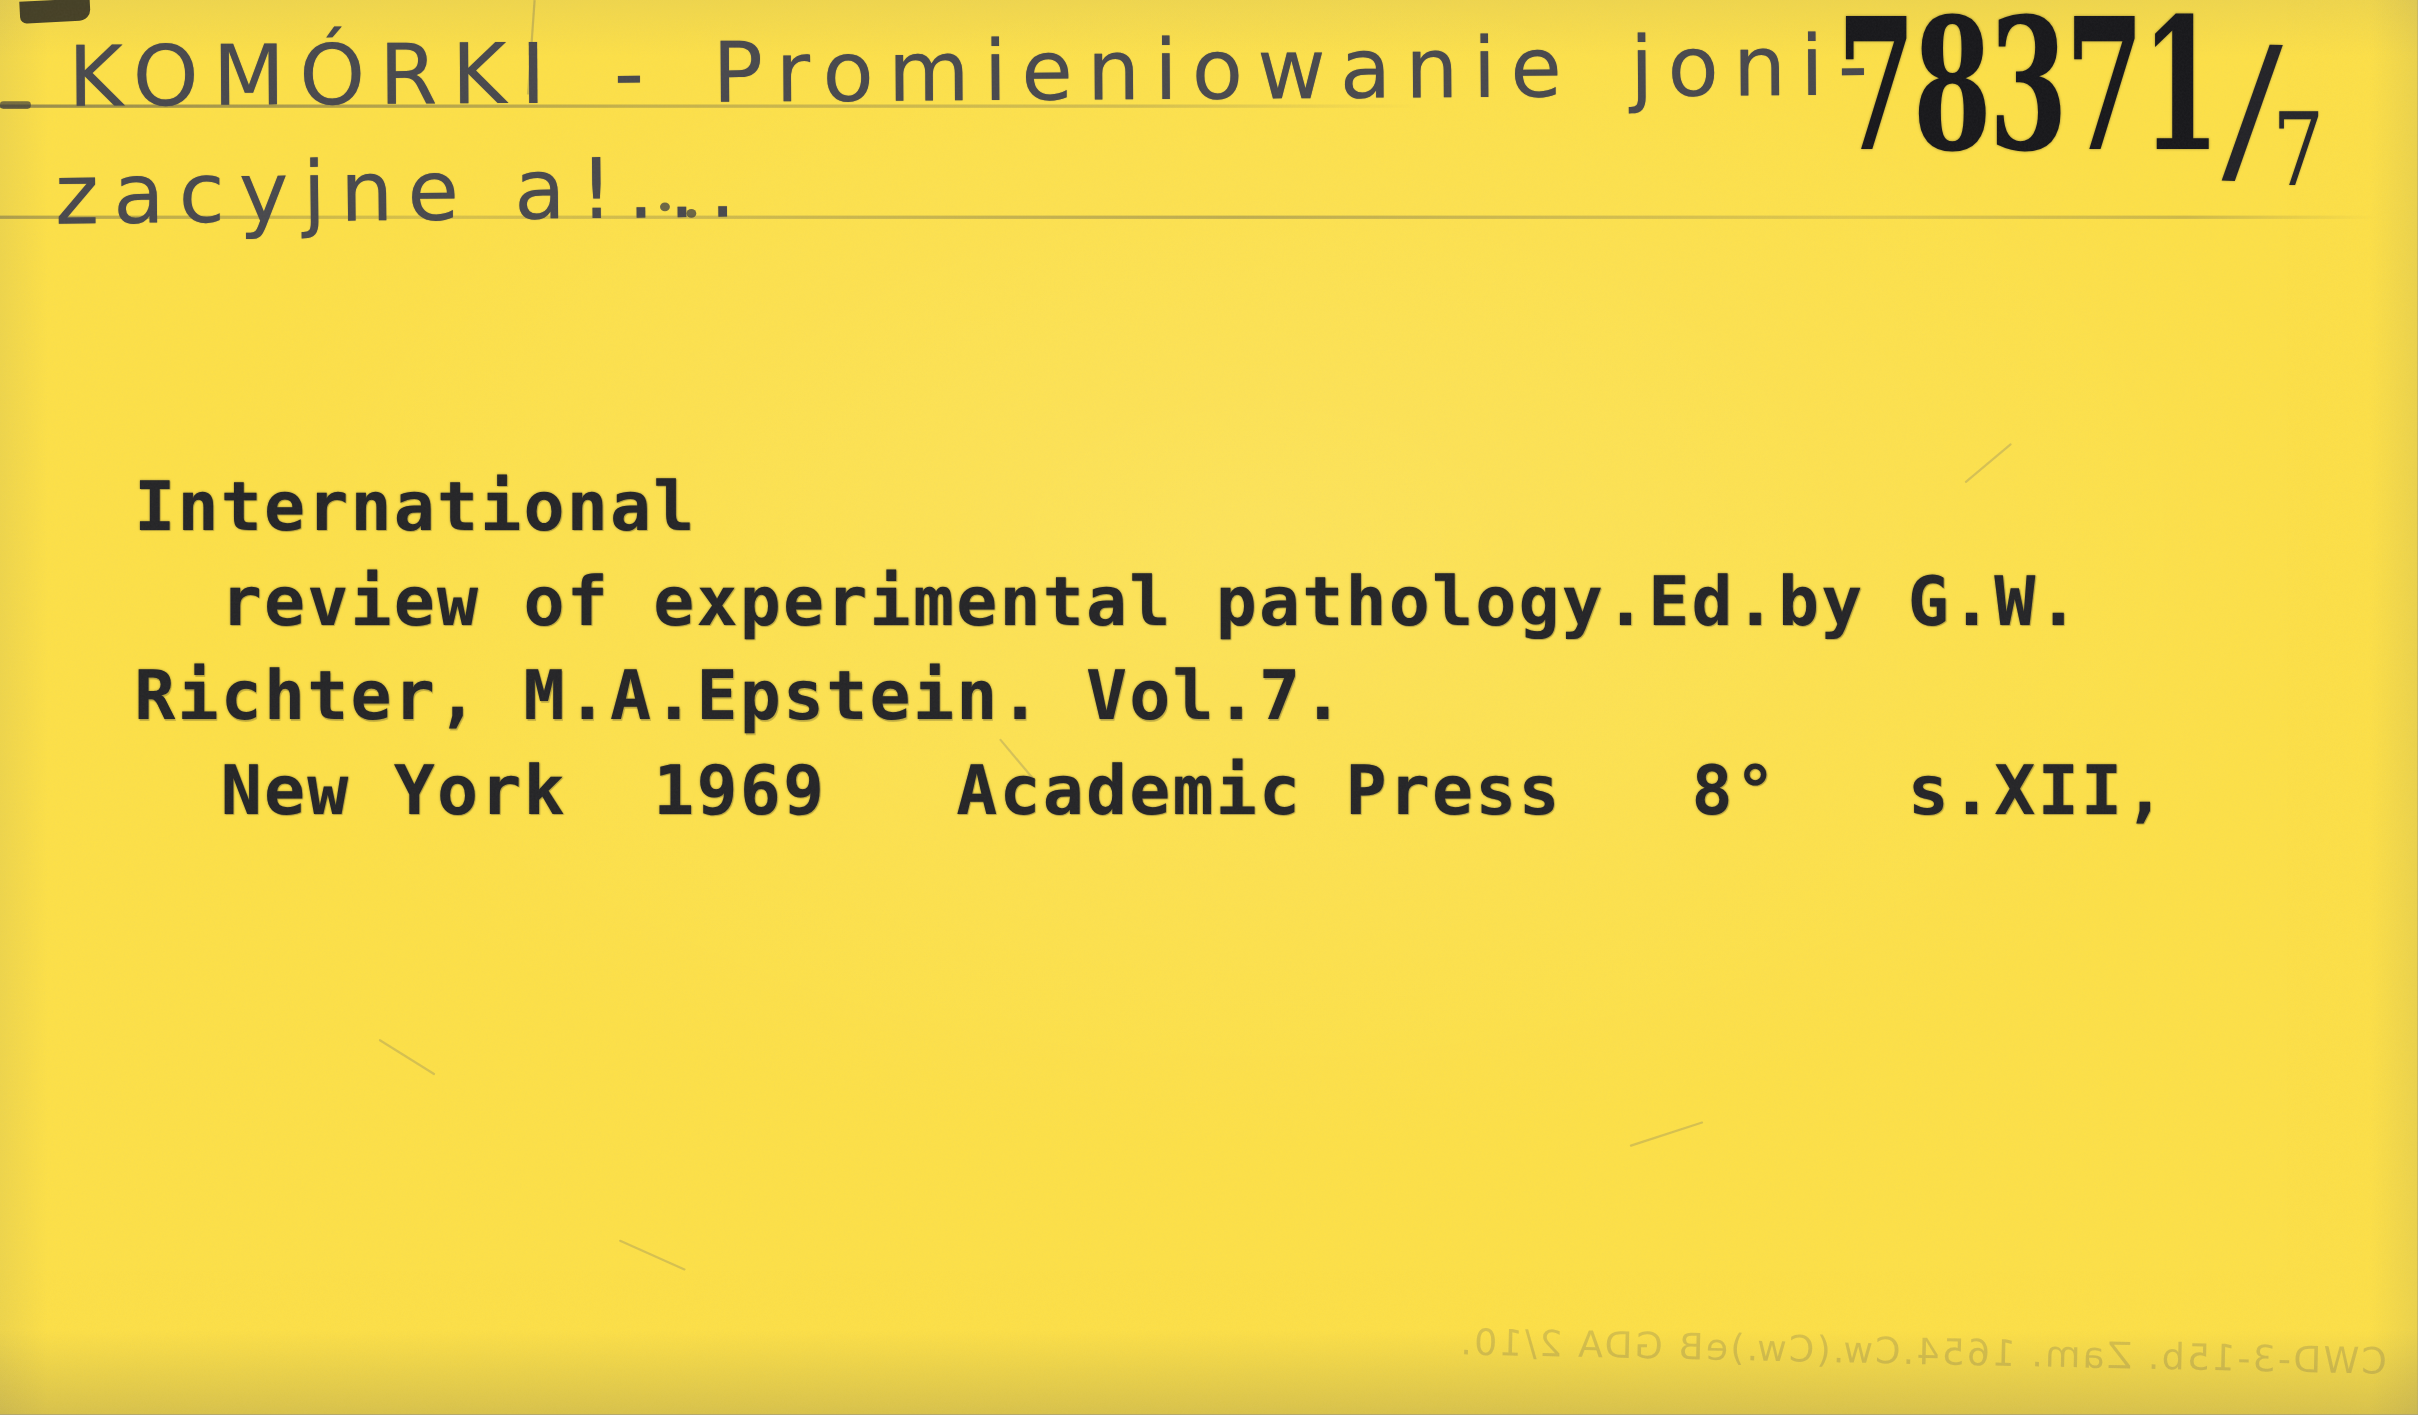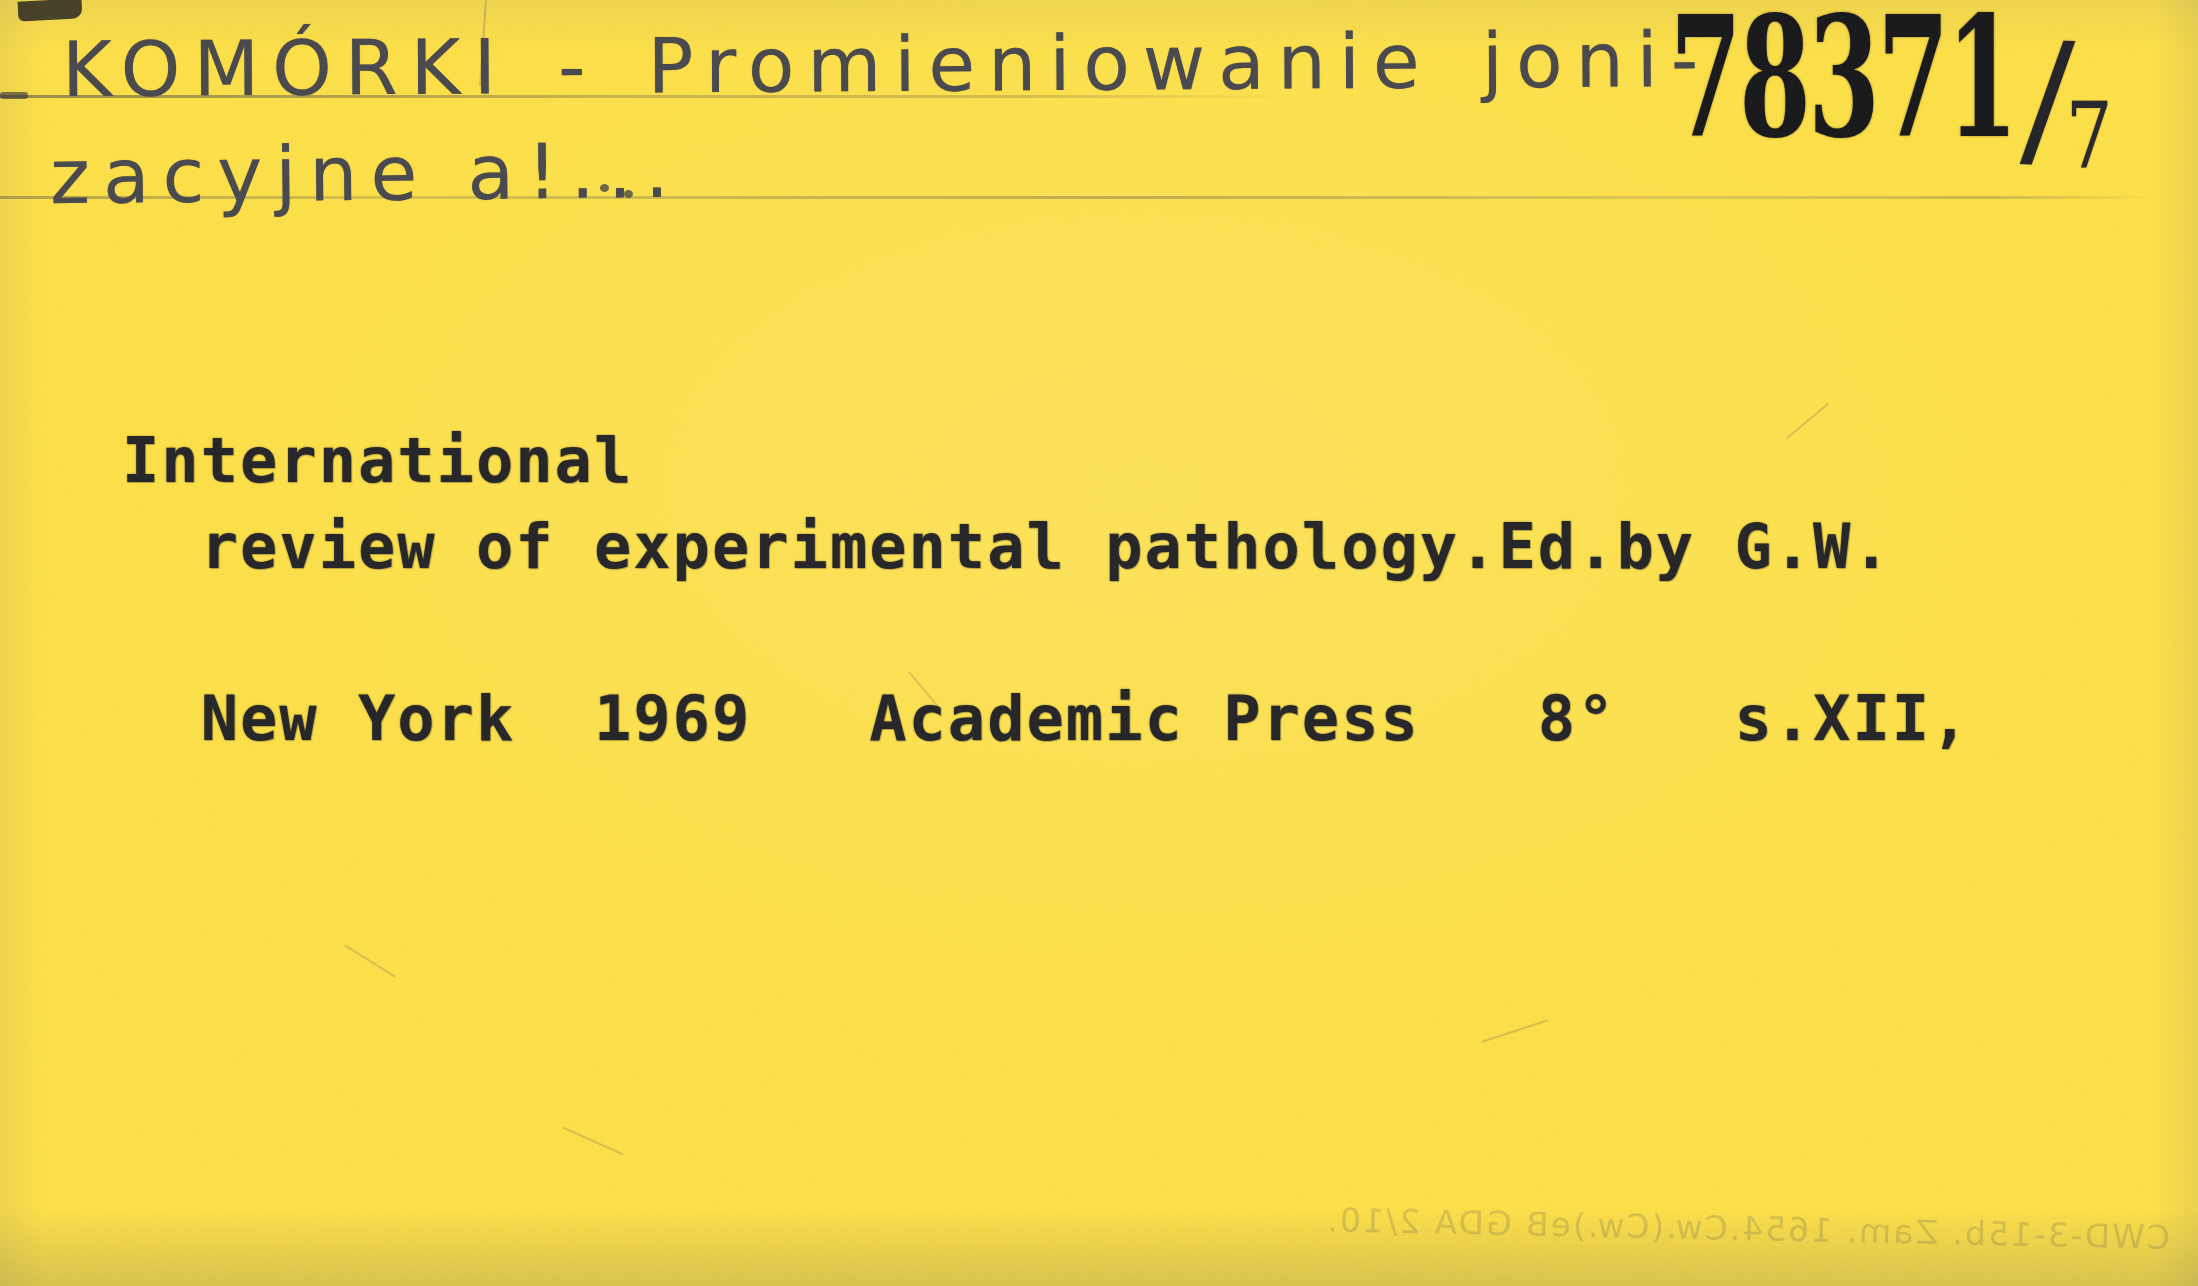--- a/index.html
+++ b/index.html
@@ -109,20 +109,21 @@
   <div class="ink-dot dot2"></div>
 
   <div class="stamp">
     <span class="stamp-num">78371</span>
     <span class="stamp-slash">/</span>
     <span class="stamp-den">7</span>
   </div>
 
   <div class="typed tl1">International</div>
   <div class="typed tl2">  review of experimental pathology.Ed.by G.W.</div>
+  <div class="typed tl3">Richter, M.A.Epstein. Vol.7.</div>
   <div class="typed tl4">  New York  1969   Academic Press   8°   s.XII,</div>
 
   <div class="show-through">CWD-3-15b. Zam. 1654.Cw.(Cw.)eB GDA 2/10.</div>
 
   <svg class="grain" width="2198" height="1286" aria-hidden="true">
     <filter id="paperNoise">
       <feTurbulence type="fractalNoise" baseFrequency="0.55" numOctaves="2" stitchTiles="stitch" result="t"></feTurbulence>
       <feColorMatrix in="t" type="matrix" values="0 0 0 0 0.45  0 0 0 0 0.45  0 0 0 0 0.45  0 0 0 0.10 0"></feColorMatrix>
     </filter>
     <rect width="2198" height="1286" filter="url(#paperNoise)"></rect>

